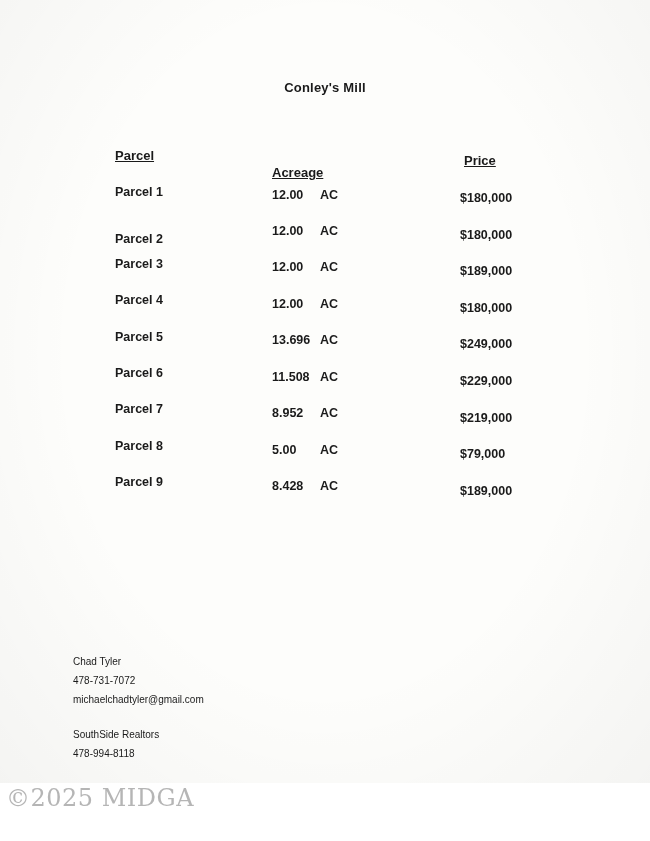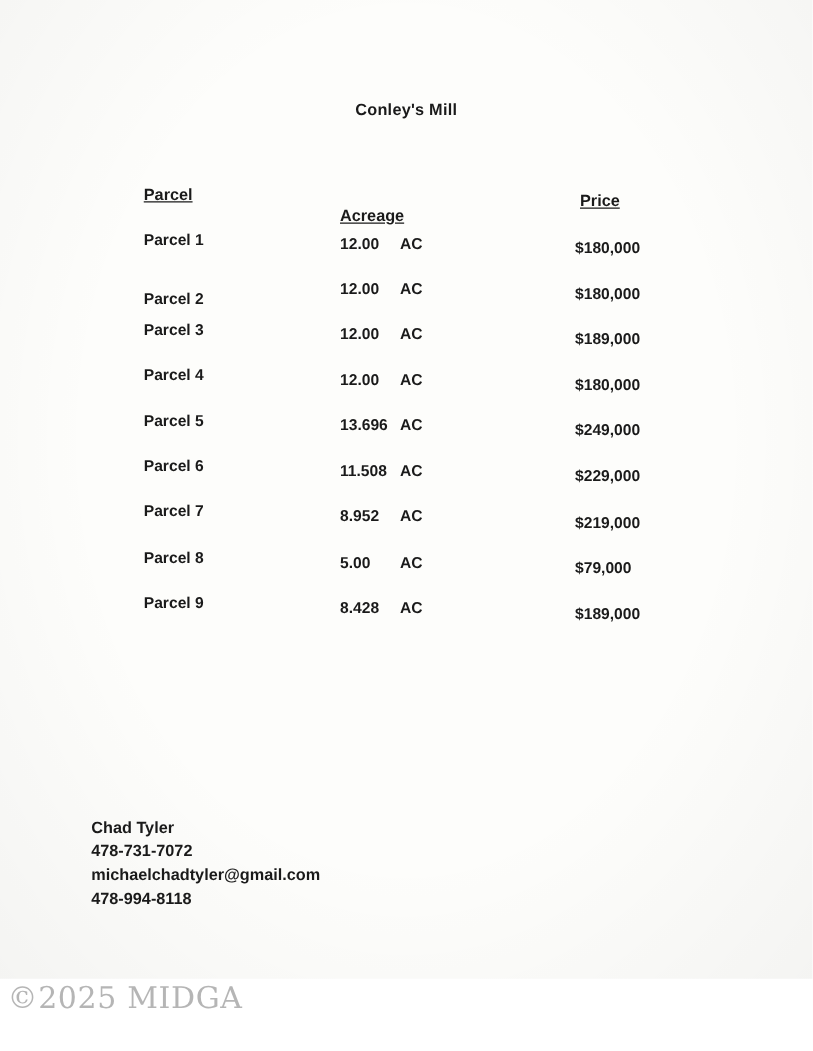--- a/index.html
+++ b/index.html
@@ -105,22 +105,22 @@
   .r4 .col-parcel { top: 2px; }  .r4 .col-acreage { top: 5px; }  .r4 .col-price { top: 9px; }
   .r5 .col-parcel { top: 2px; }  .r5 .col-acreage { top: 6px; }  .r5 .col-price { top: 10px; }
   .r6 .col-parcel { top: 2px; }  .r6 .col-acreage { top: 6px; }  .r6 .col-price { top: 11px; }
   .r7 .col-parcel { top: 3px; }  .r7 .col-acreage { top: 7px; }  .r7 .col-price { top: 11px; }
   .r8 .col-parcel { top: 3px; }  .r8 .col-acreage { top: 7px; }  .r8 .col-price { top: 12px; }
 
   .contact {
     position: absolute;
     left: 73px;
     top: 652px;
-    font-size: 13px;
-    font-weight: bold;
+    font-size: 10px;
+    font-weight: normal;
     line-height: 19px;
   }
   .contact .group2 {
     margin-top: 16px;
   }
 
   .watermark {
     position: absolute;
     left: 6px;
     top: 784px;
@@ -217,18 +217,19 @@
       </span>
       <span class="col-price">$189,000</span>
     </div>
 
   </div>
 
   <div class="contact">
     <div>Chad Tyler</div>
     <div>478-731-7072</div>
     <div>michaelchadtyler@gmail.com</div>
+    <div class="group2">SouthSide Realtors</div>
     <div>478-994-8118</div>
   </div>
 
   <div class="watermark">©2025 MIDGA</div>
 
 </div>
 
 </body></html>

